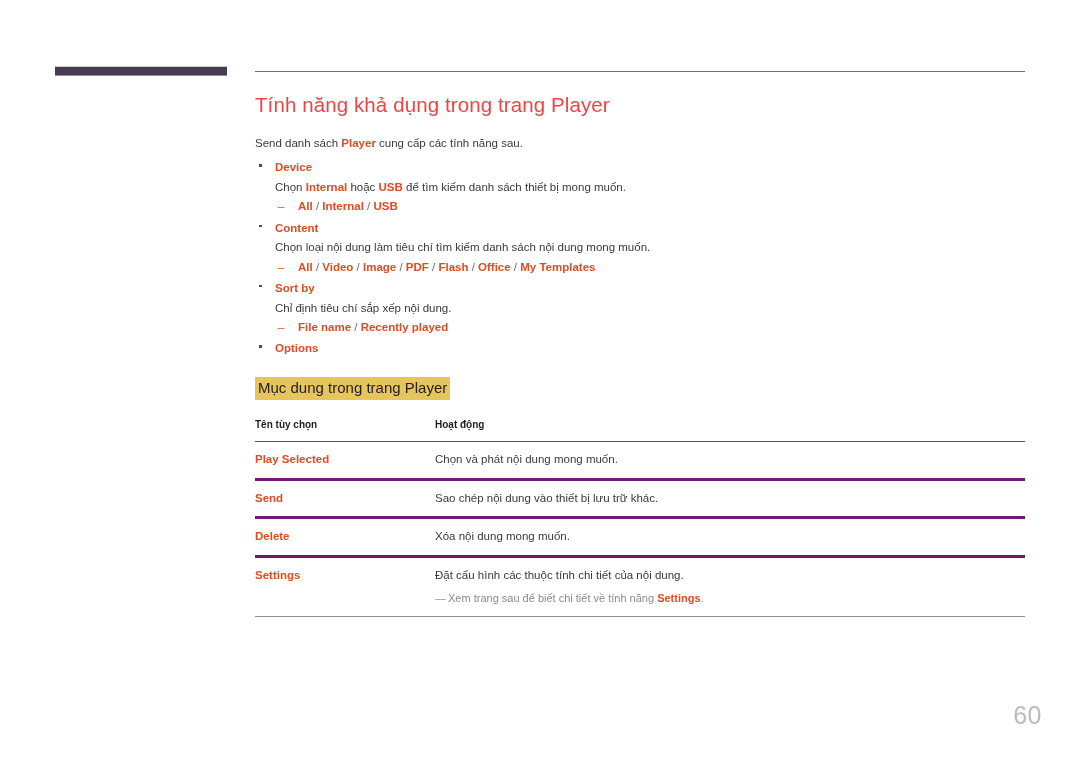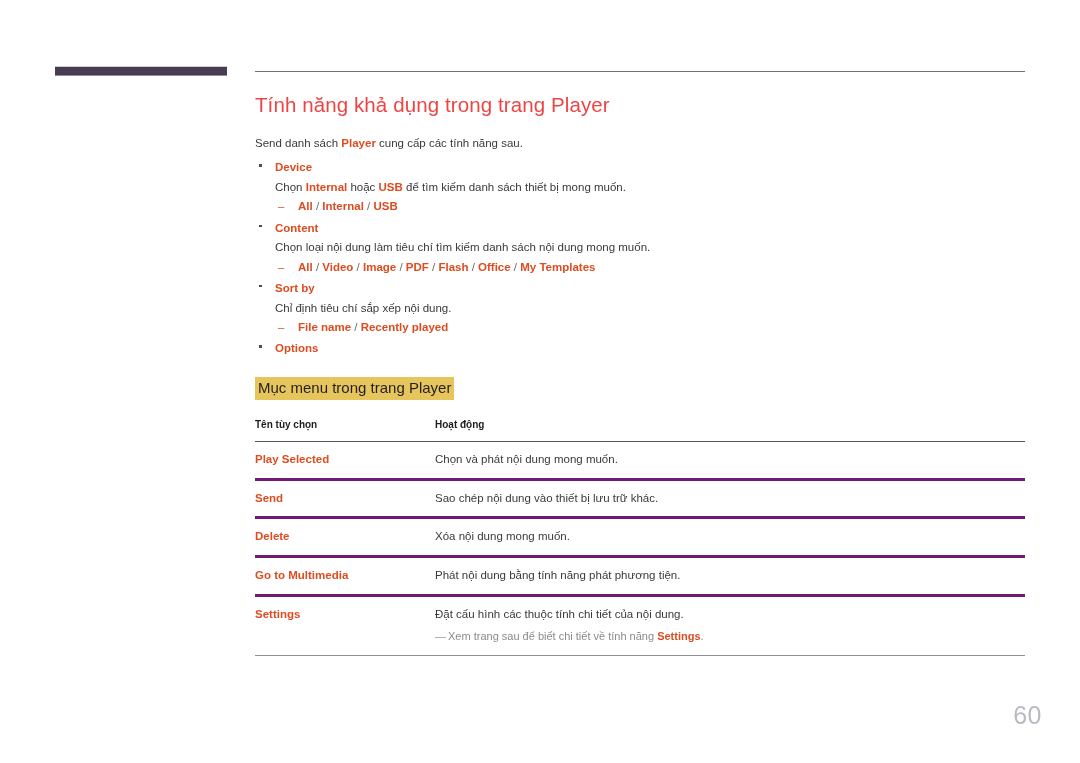--- a/index.html
+++ b/index.html
@@ -239,21 +239,21 @@
     </li>
 
     <li>
       <span class="sq"></span>
       <span class="lvl1-label">Options</span>
     </li>
 
   </ul>
 
   <div class="sec-heading-wrap">
-    <span class="sec-heading">Mục menu trong trang Player</span>
+    <span class="sec-heading">Mục dung trong trang Player</span>
   </div>
 
   <table class="menu-table">
     <colgroup>
         <col class="c1">
         <col class="c2">
       </colgroup>
     <thead>
       <tr>
         <th>Tên tùy chọn</th>
@@ -267,24 +267,20 @@
       </tr>
       <tr>
         <td class="opt-name">Send</td>
         <td class="opt-act">Sao chép nội dung vào thiết bị lưu trữ khác.</td>
       </tr>
       <tr>
         <td class="opt-name">Delete</td>
         <td class="opt-act">Xóa nội dung mong muốn.</td>
       </tr>
       <tr>
-        <td class="opt-name">Go to Multimedia</td>
-        <td class="opt-act">Phát nội dung bằng tính năng phát phương tiện.</td>
-      </tr>
-      <tr>
         <td class="opt-name">Settings</td>
         <td class="opt-act"><span>Đặt cấu hình các thuộc tính chi tiết của nội dung.</span><span class="note"><span class="emdash">—</span><span>Xem trang sau để biết chi tiết về tính năng </span><span class="kw">Settings</span><span>.</span></span></td>
       </tr>
     </tbody>
   </table>
 
 </div>
 
 <div class="page-num">60</div>
 

